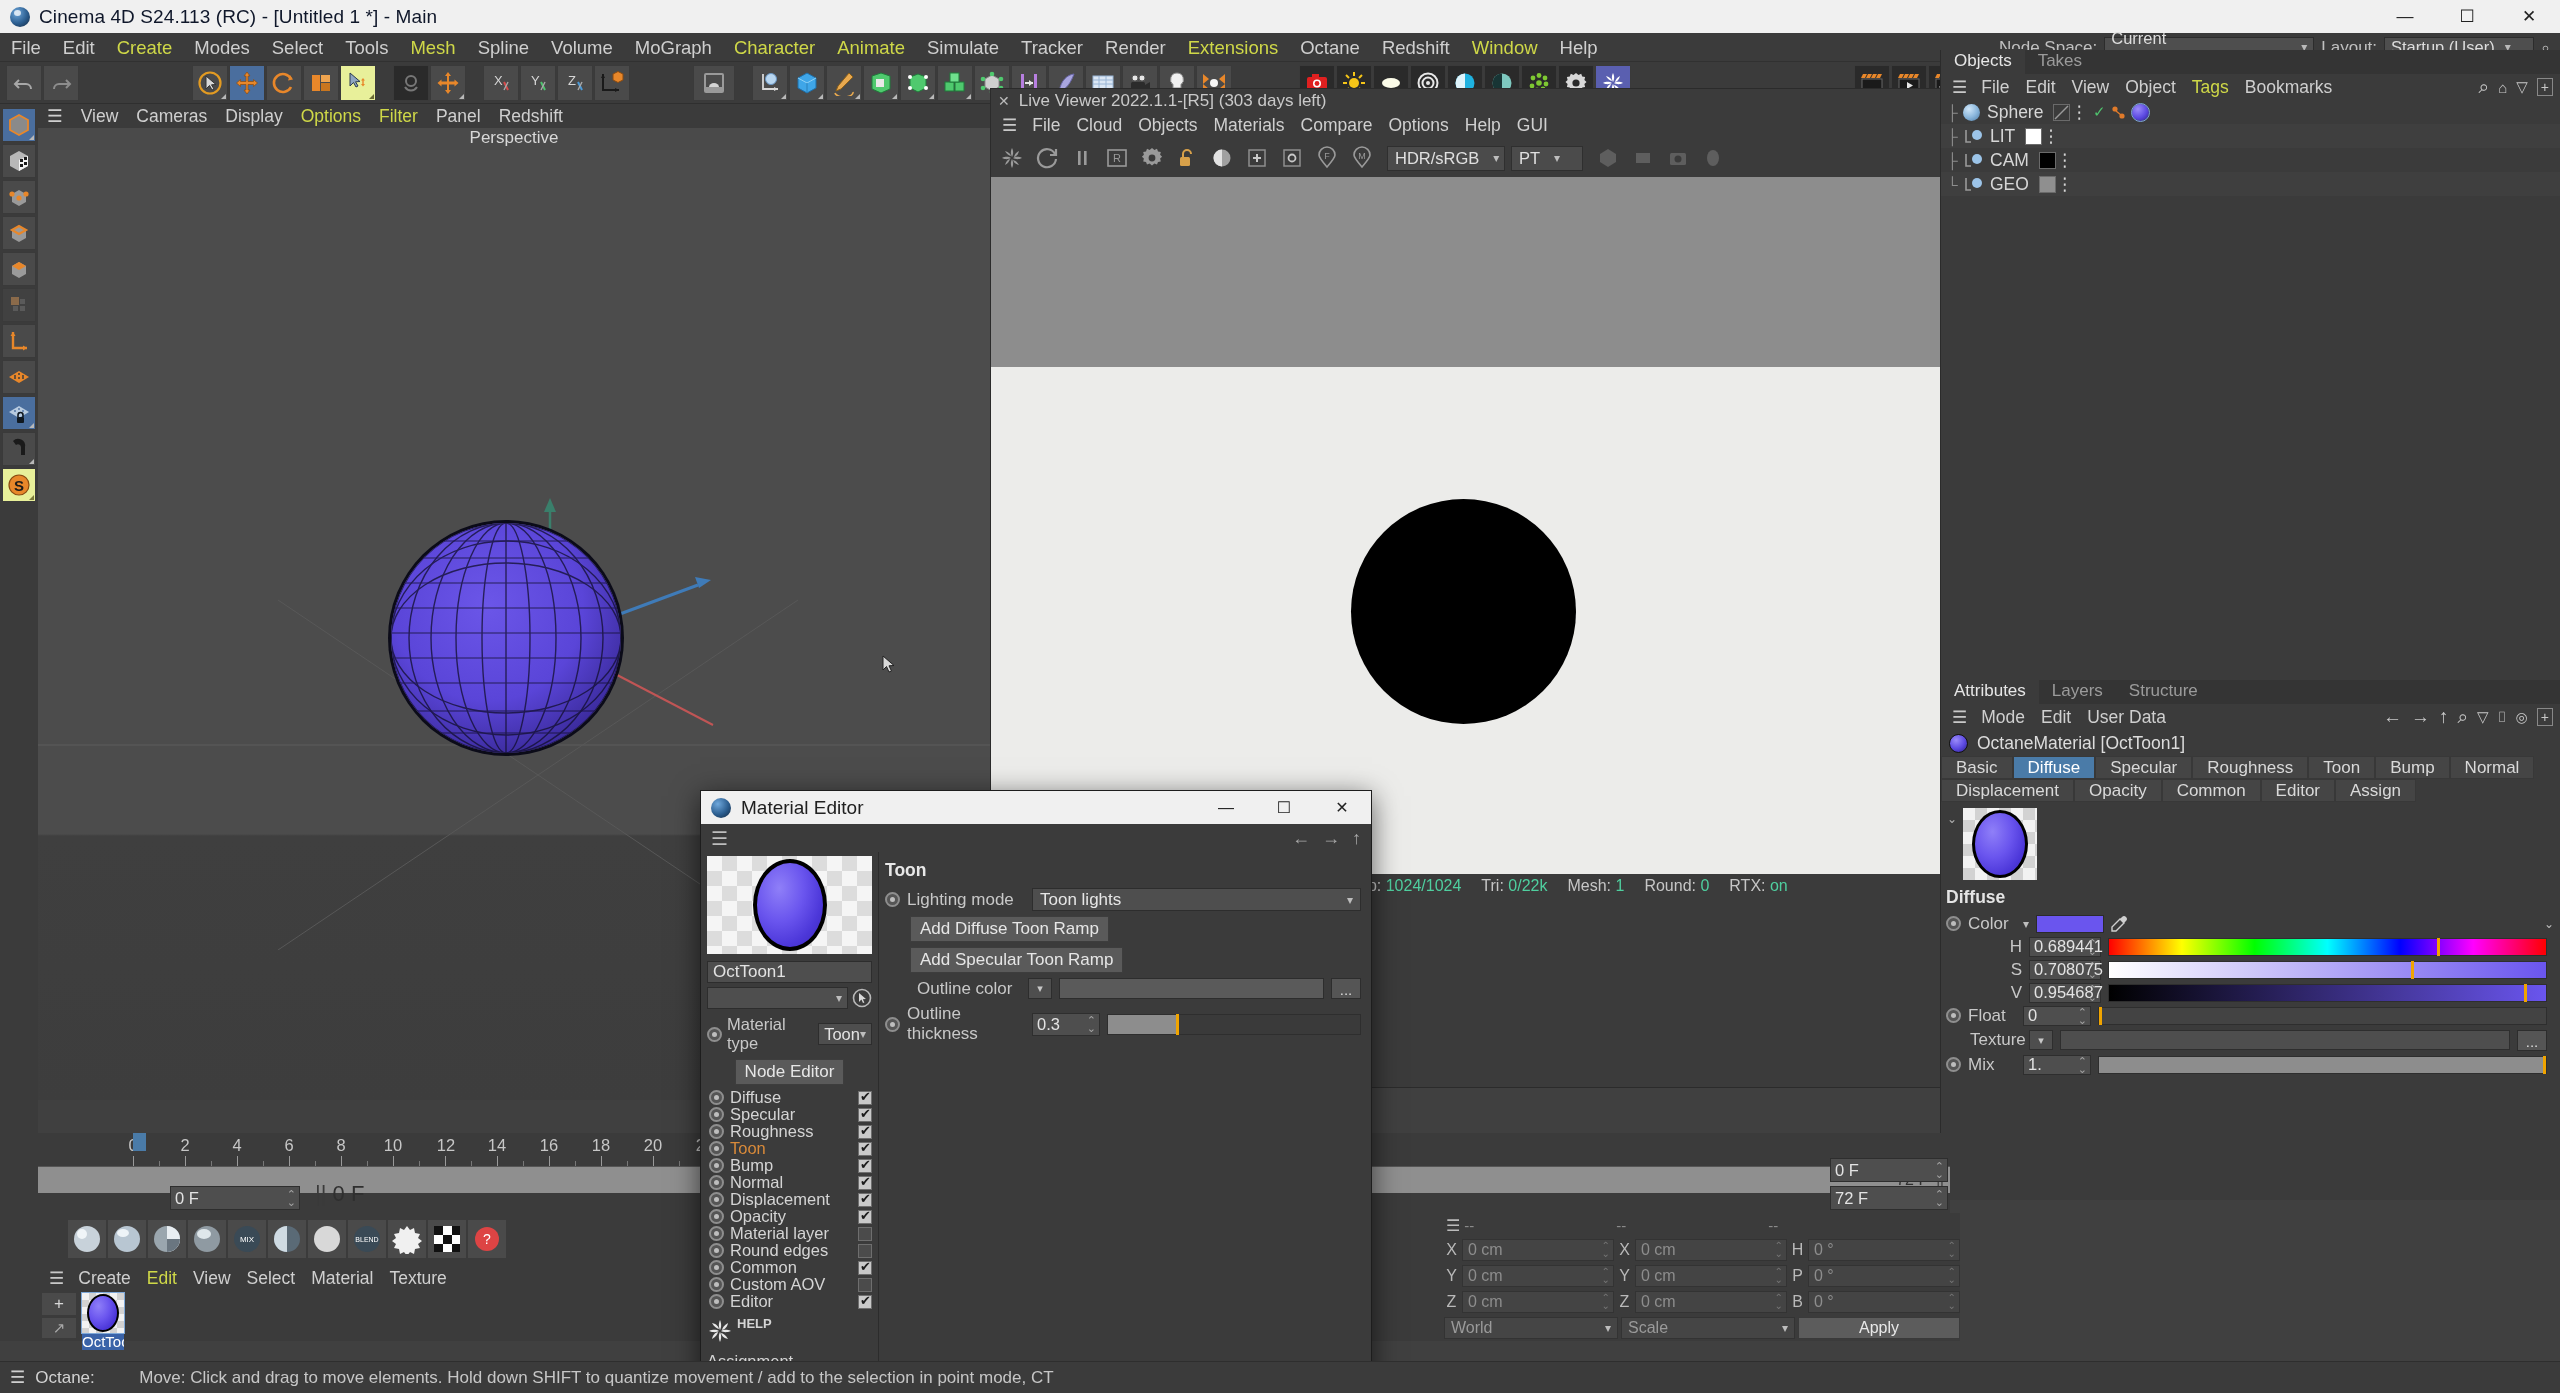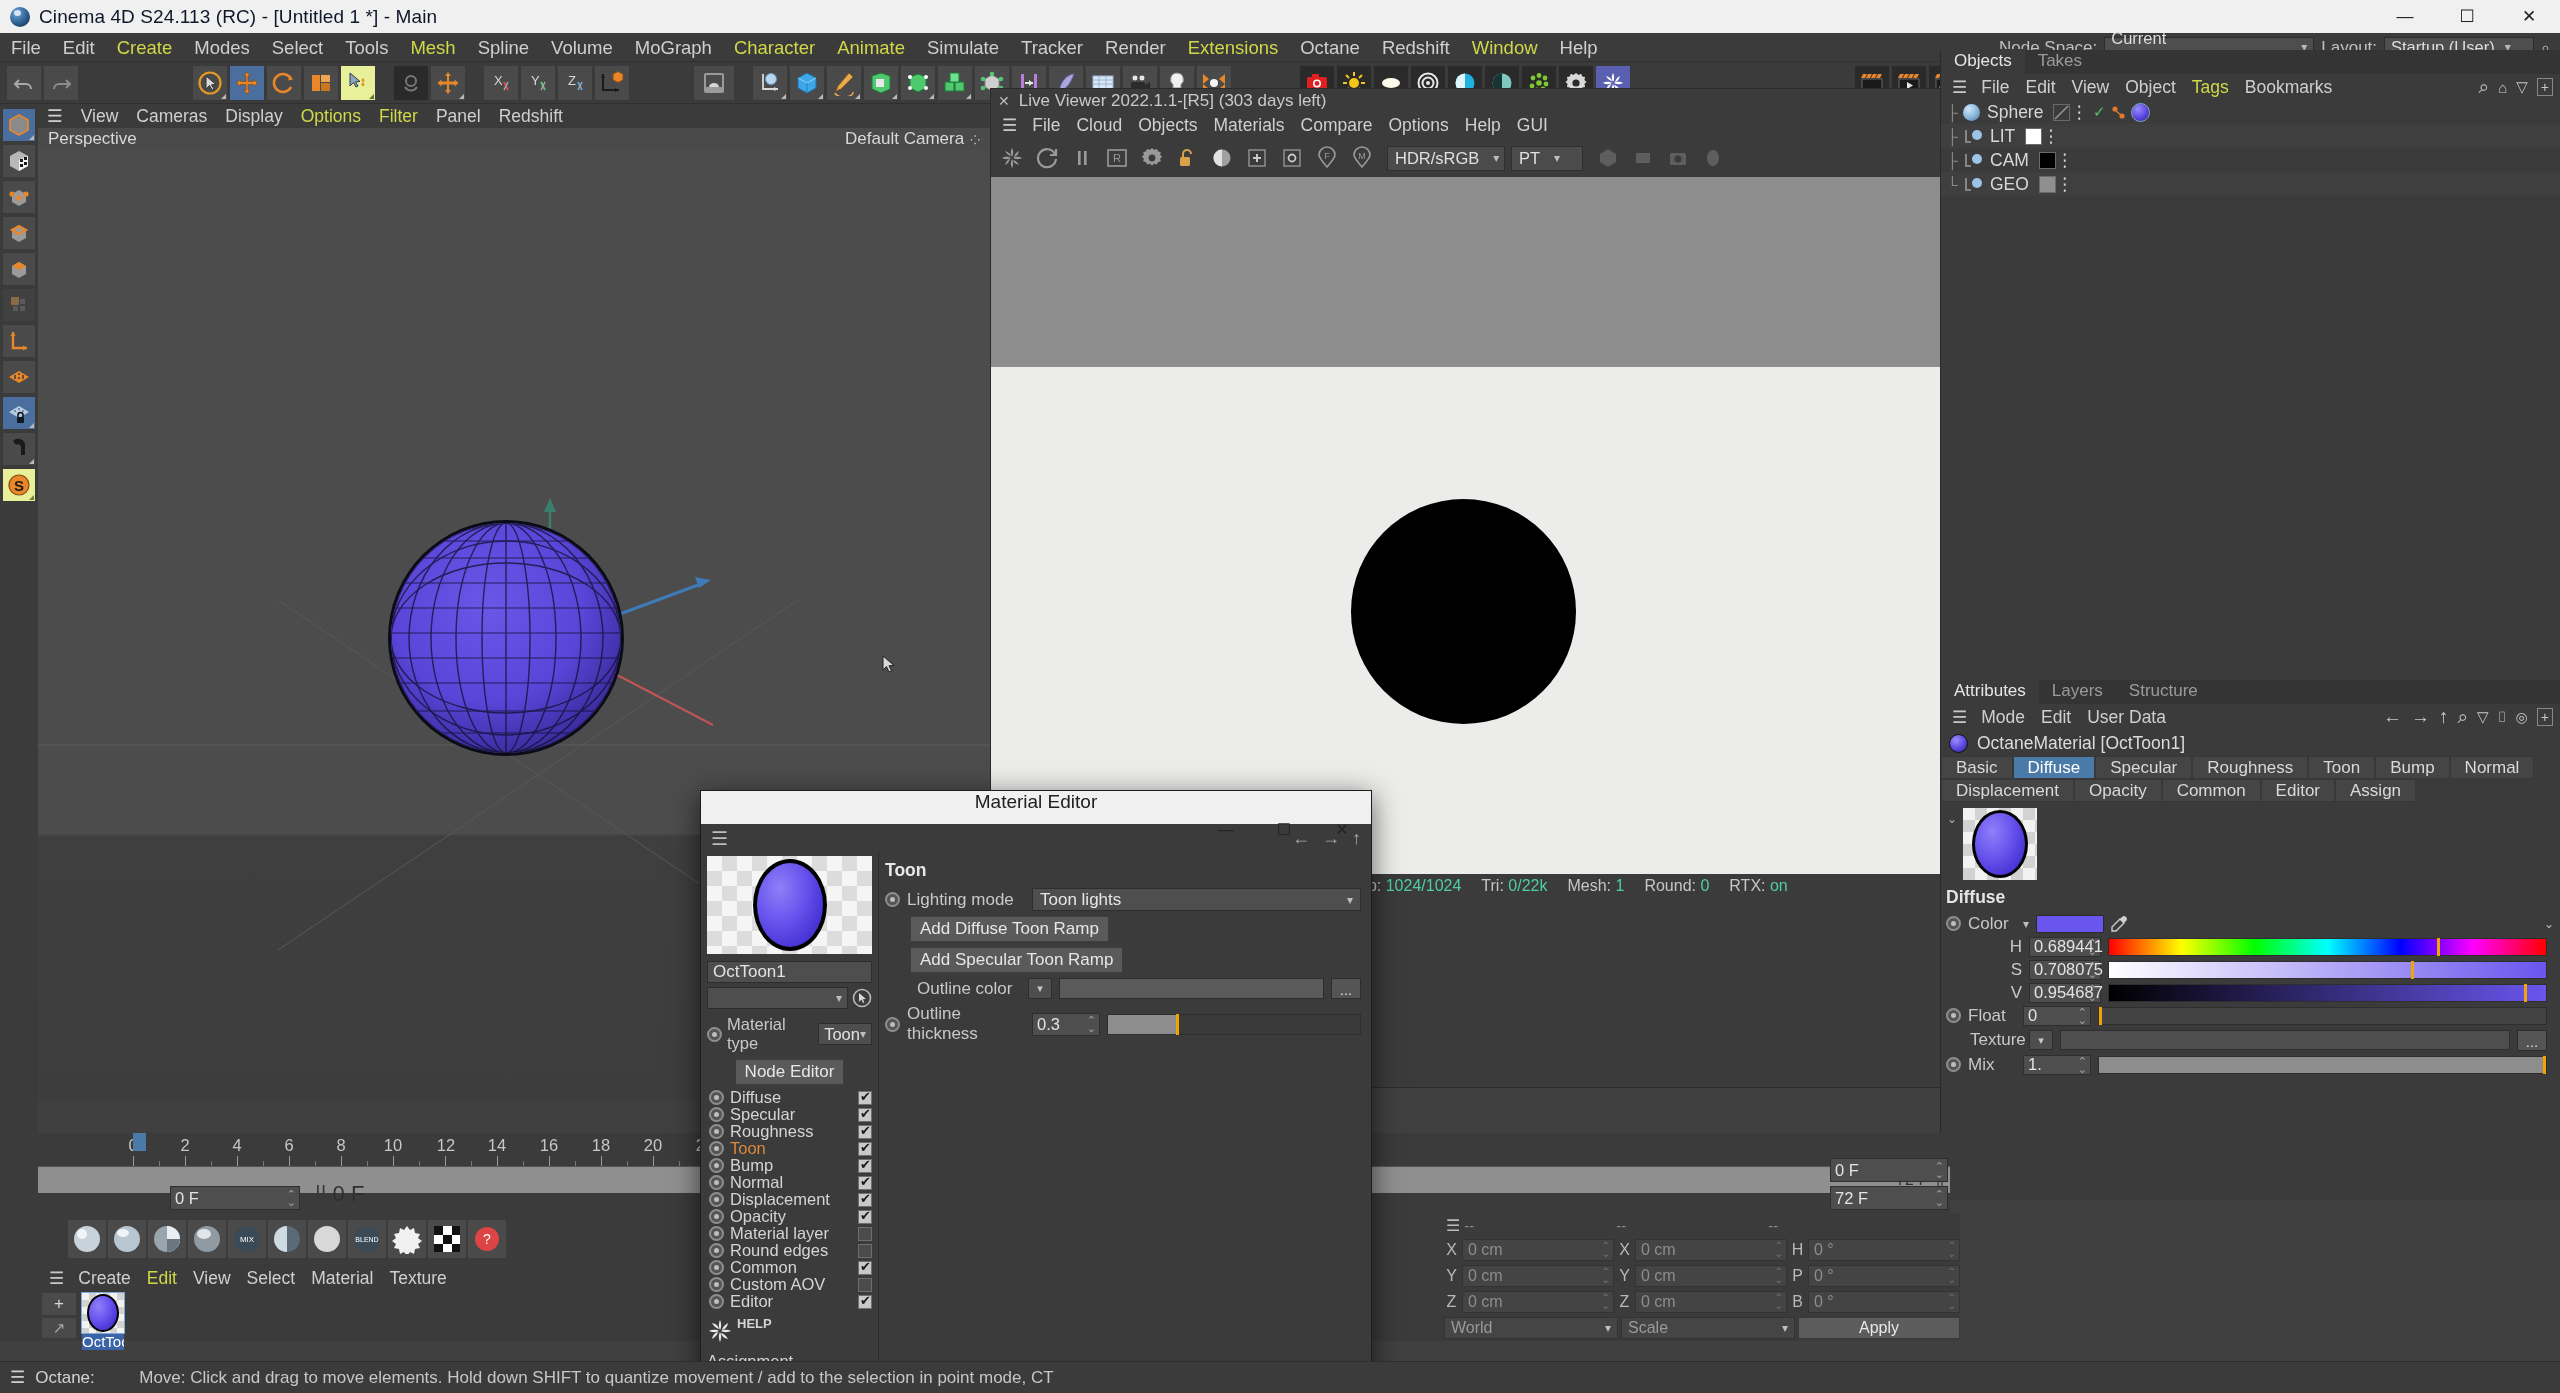--- a/index.html
+++ b/index.html
@@ -59,21 +59,21 @@
   .lbtn .corner { position:absolute; right:1px; bottom:1px; width:0;height:0;
     border-left:5px solid transparent; border-bottom:5px solid #b9b9b9; }
 
   
   .viewport-wrap { position:absolute; left:38px; top:104px; width:952px; bottom:293px; background:#4b4b4b; }
   .vp-head { position:absolute; left:0; top:0; width:100%; height:24px; background:#3b3b3b;
     display:flex; align-items:center; }
   .vp-head .mi { padding:0 9px; font-size:17.5px; color:#cfcfcf; line-height:24px; }
   .vp-head .mi.hi { color:#cfd848; }
   .vp-sub { position:absolute; left:0; top:24px; width:100%; height:22px; background:#4a4a4a;
-    display:flex; align-items:center; justify-content:space-between; padding:0 10px; font-size:17px; color:#d8d8d8; }
+    display:flex; align-items:center; justify-content:space-between; padding:0 10px; font-size:17px; color:#d8d8d8;flex-direction:column; }
   .vp-canvas { position:absolute; left:0; top:46px; right:0; bottom:0;
     background:linear-gradient(180deg,#4c4c4c 0%,#4c4c4c 72%,#3f3f3f 72.2%,#3d3d3d 100%); overflow:hidden; }
 
   
   .liveviewer { position:absolute; left:990px; top:88px; width:960px; height:1000px;
     background:#3b3b3b; border:1px solid #2b2b2b; }
   .lv-title { height:23px; display:flex; align-items:center; gap:9px; padding-left:7px;
     background:#3b3b3b; font-size:17px; color:#c9c9c9; }
   .lv-menu { height:27px; display:flex; align-items:center; background:#3b3b3b; padding-left:4px; }
   .lv-menu .mi { padding:0 8px; font-size:17.5px; color:#cfcfcf; line-height:27px; }
@@ -141,21 +141,21 @@
   
   .coords { position:absolute; left:1440px; bottom:52px; width:520px; height:128px; background:#3b3b3b; }
   .cr { display:flex; align-items:center; height:26px; gap:3px; padding-left:4px; }
   .cfield { background:#444; border:1px solid #333; height:22px; flex:1; display:flex; align-items:center;
     padding:0 5px; font-size:16px; color:#8d8d8d; position:relative; }
   .axl { width:15px; font-size:16px; color:#b9b9b9; text-align:center; }
 
   
   .matedit { position:absolute; left:700px; top:790px; width:672px; height:600px;
     background:#3b3b3b; border:1px solid #1d1d1d; box-shadow:0 6px 26px rgba(0,0,0,.6); }
-  .me-title { height:33px; background:#f0f0f0; display:flex; align-items:center;flex-direction:column; }
+  .me-title { height:33px; background:#f0f0f0; display:flex; align-items:center; }
   .me-title .ic { width:20px;height:20px; margin:0 10px; border-radius:50%;
     background:radial-gradient(circle at 34% 30%,#6fa8dc 0%,#2b5d8f 55%,#12243a 100%); }
   .me-title .t { font-size:19px; color:#202020; }
   .me-title .wc { margin-left:auto; display:flex; }
   .me-title .wc div { width:58px;height:33px;display:flex;align-items:center;justify-content:center;font-size:16px;color:#222; }
   .me-bar { height:28px; background:#3b3b3b; display:flex; align-items:center; padding:0 10px; }
   .me-body { display:flex; height:calc(100% - 61px); }
   .me-left { width:178px; border-right:1px solid #2c2c2c; padding:4px 6px 0; }
   .me-right { flex:1; padding:8px 10px 0 6px; }
   .mprev { width:100%; height:98px; position:relative; overflow:hidden;

